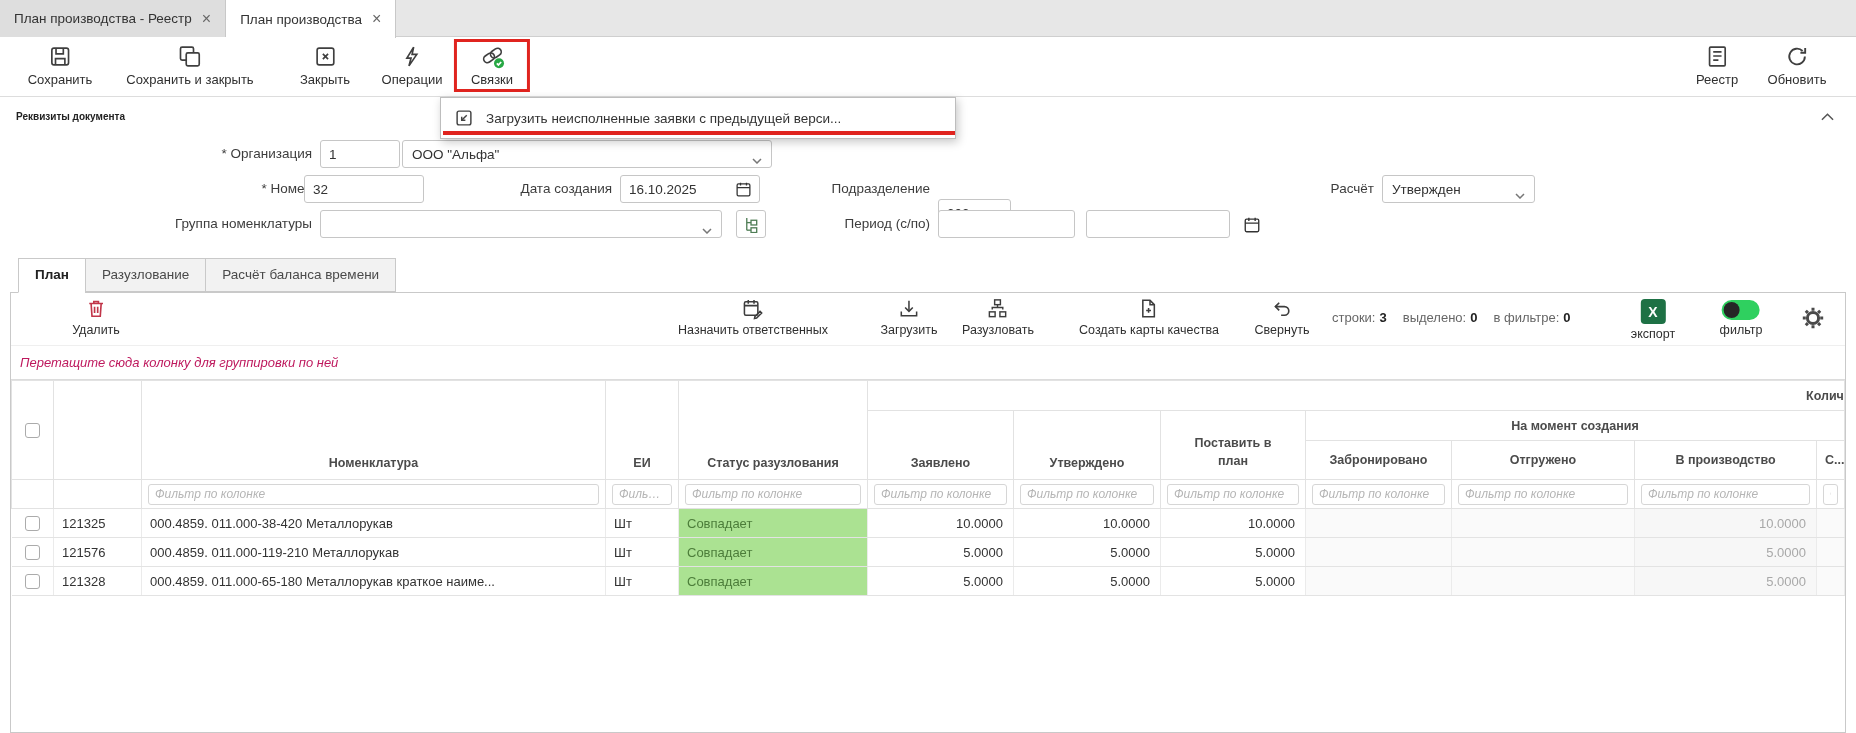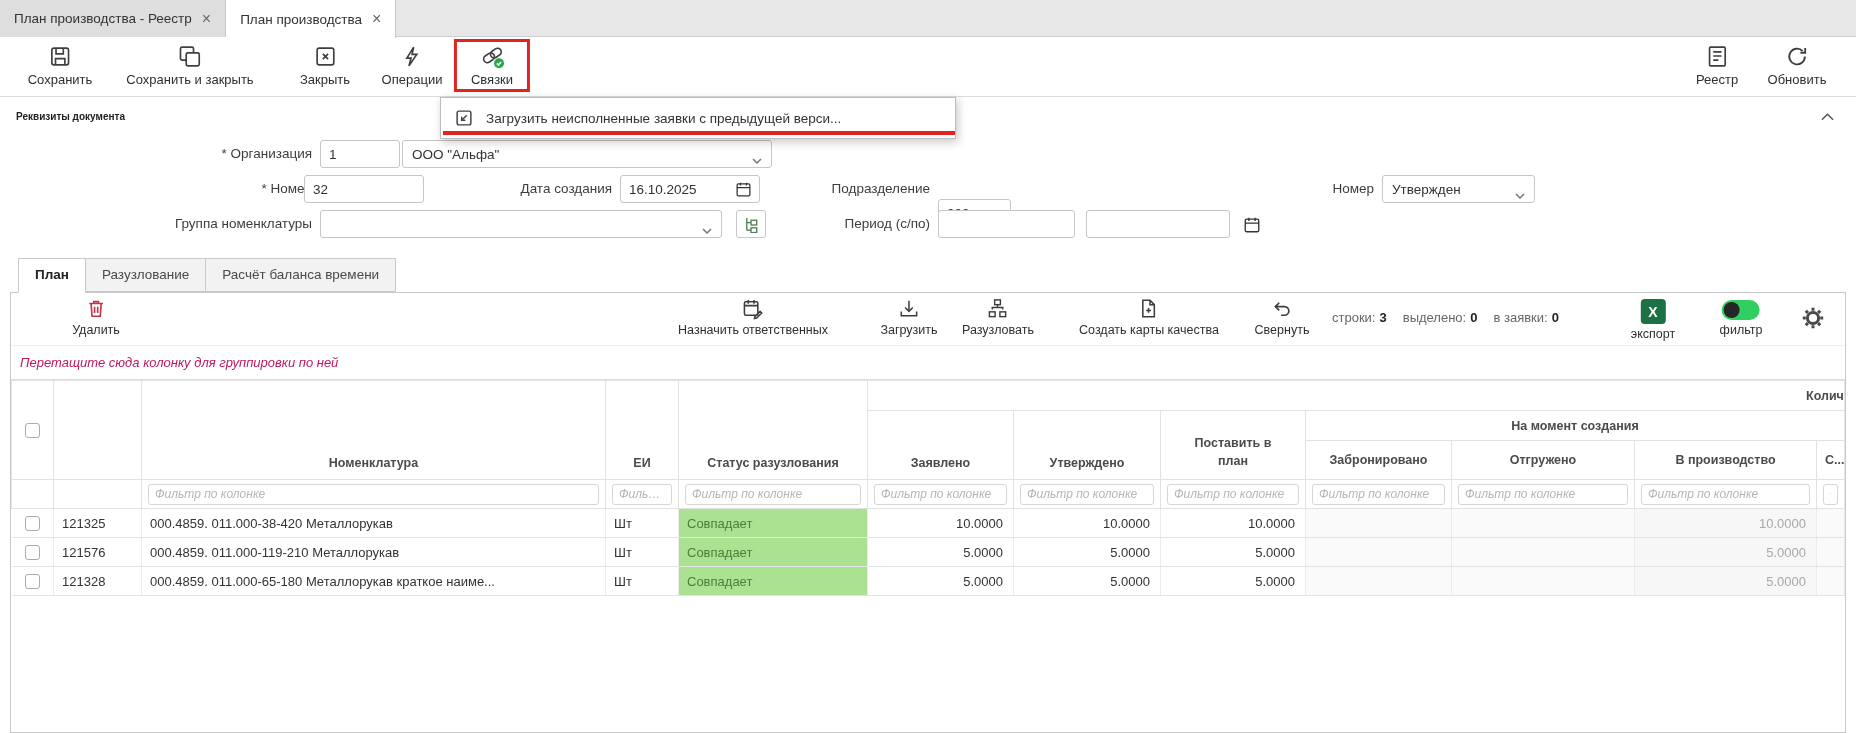--- a/index.html
+++ b/index.html
@@ -222,21 +222,21 @@
     <span class="flabel" style="left:440px;width:172px">Дата создания</span>
     <input class="finput" style="left: 620px; width: 140px; padding-right: 26px;" value="16.10.2025">
     <span class="inline-ic" style="left:735px">
       <svg width="17" height="18" viewBox="0 0 20 20" fill="none" stroke="#333" stroke-width="1.5">
         <rect x="2.5" y="4" width="15" height="14" rx="1.5"></rect>
           <path d="M2.5 8.5h15M6.5 2.5v3.5M13.5 2.5v3.5"></path>
       </svg>
     </span>
     <span class="flabel" style="left:700px;width:230px">Подразделение</span>
     <input class="finput" style="left: 938px; width: 73px; margin-top: 24px;" value="303">
-    <span class="flabel" style="left:1280px;width:94px">Номер</span>
+    <span class="flabel" style="left:1280px;width:94px">Расчёт</span>
     <div class="fselect" style="left:1382px;width:153px">
       <span>Утвержден</span>
       <span class="chev">
         <svg width="10" height="6" viewBox="0 0 10 6" fill="none" stroke="#777" stroke-width="1.5">
             <path d="M1 1l4 4 4-4"></path>
           </svg>
       </span>
     </div>
   </div>
 
@@ -332,21 +332,21 @@
       <svg width="23" height="23" viewBox="0 0 24 24" fill="none" stroke="#3d3d3d" stroke-width="1.7">
         <path d="M9 6L5 10l4 4"></path>
           <path d="M5 10h9.5a4.5 4.5 0 0 1 0 9H11"></path>
       </svg>
       <span>Свернуть</span>
     </div>
 
     <div class="gstats">
       <span><span>строки:</span><b>3</b></span>
       <span><span>выделено:</span><b>0</b></span>
-      <span><span>в заявки:</span><b>0</b></span>
+      <span><span>в фильтре:</span><b>0</b></span>
     </div>
 
     <div class="gbtn" style="left:1642px;top:6px">
       <span class="xlicon">X</span>
       <span>экспорт</span>
     </div>
 
     <div class="gbtn" style="left:1730px;top:4px">
       <span class="toggle">
           <span class="knob"></span>

